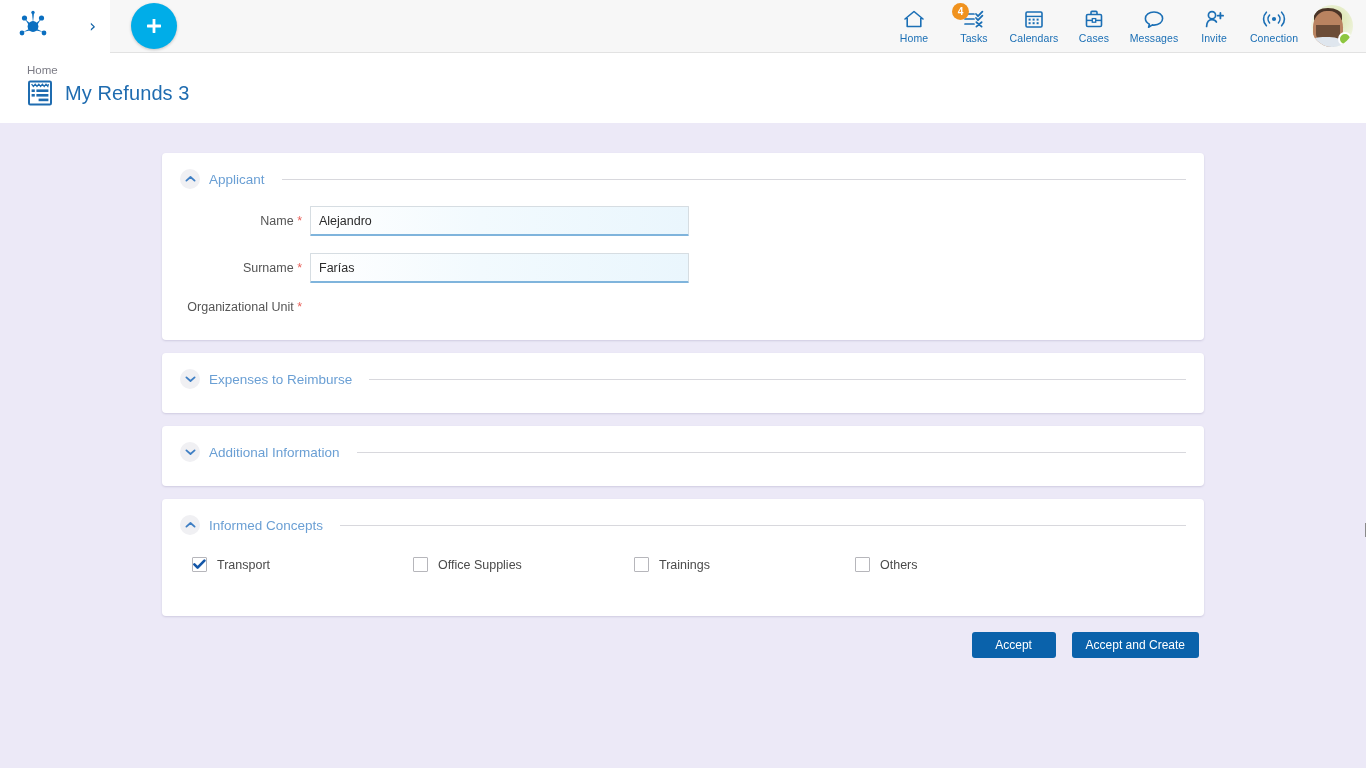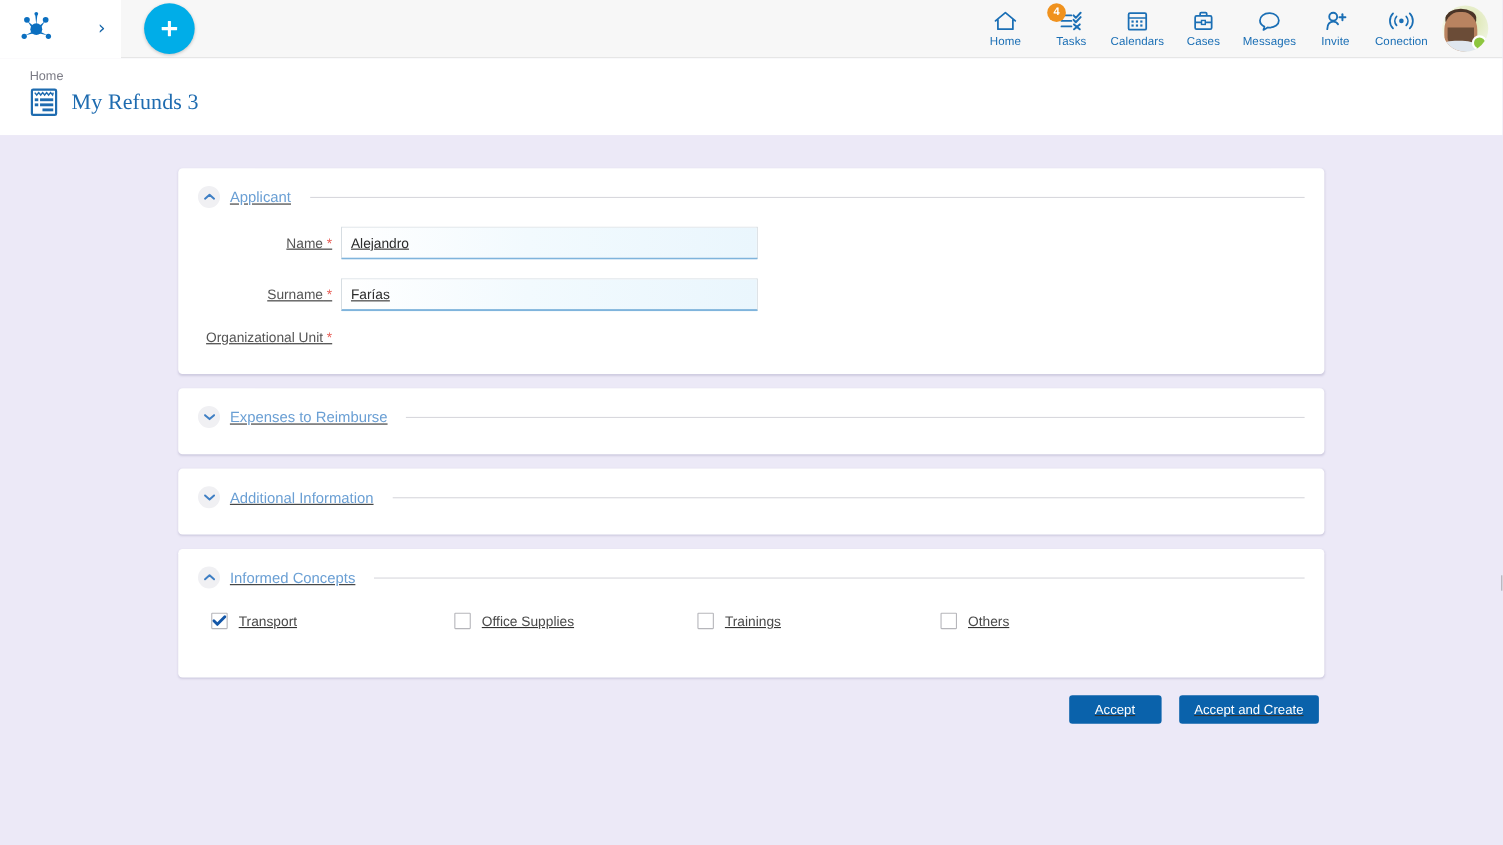--- a/index.html
+++ b/index.html
@@ -180,21 +180,20 @@
     font-size: 11.5px;
     color: #7b7b85;
     margin-bottom: 3px;
     cursor: pointer;
     display: inline-block;
   }
   .title-row {
     display: flex;
     align-items: center;
     gap: 12px;
-    font-family: Liberation Serif, serif;
   }
   .title-icon { width: 26px; height: 28px; display: block; }
   .page-title {
     font-size: 20px;
     color: #1f6cb0;
     font-weight: normal;
     letter-spacing: 0.1px;
   }
   .help-btn {
     position: absolute;
@@ -217,21 +216,20 @@
   .content {
     height: 645px;
     background: #ece9f7;
     padding-top: 30px;
     overflow: hidden;
     position: relative;
   }
   .form-wrap {
     width: 1042px;
     margin: 0 auto;
-    text-decoration: underline;
   }
 
   .card {
     background: #ffffff;
     border-radius: 4px;
     box-shadow: 0 1px 2px rgba(80,70,120,0.18);
     margin-bottom: 13px;
     padding: 16px 18px 0 18px;
   }
   .card.applicant { padding-bottom: 26px; }

